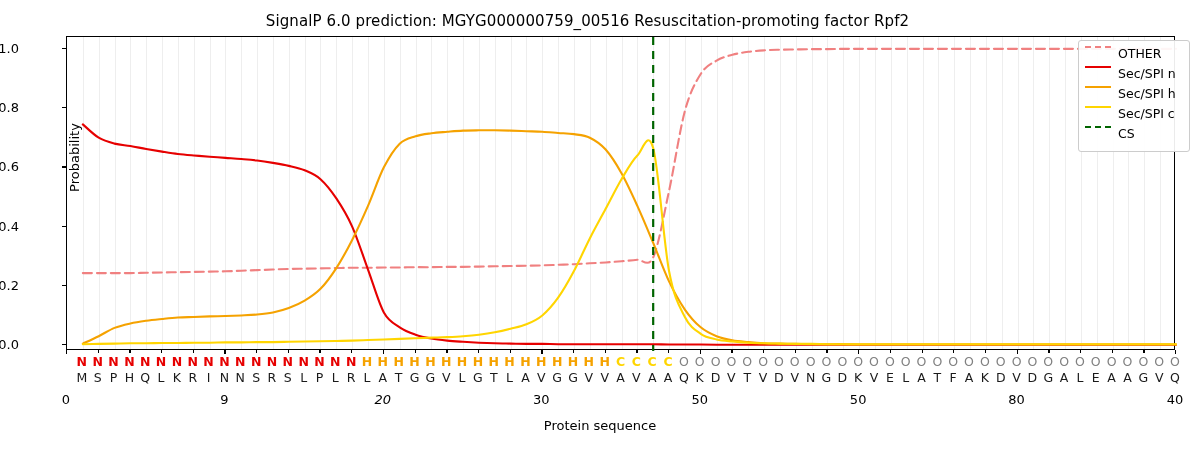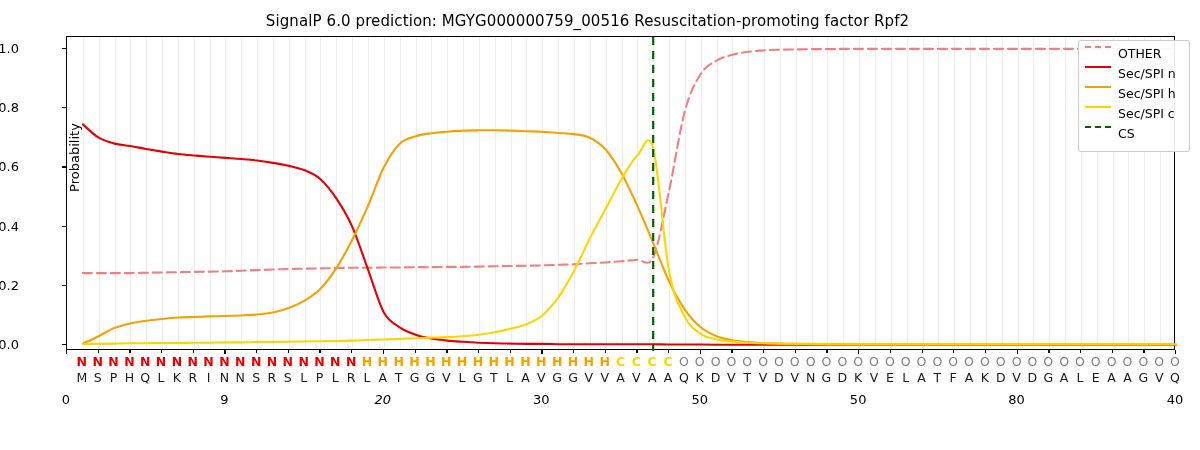--- a/index.html
+++ b/index.html
@@ -192,20 +192,21 @@
       <div class="xtickmark minor" style="left: 984.886px;"></div>
       <div class="xtickmark" style="left: 1016.57px;"></div>
       <div class="xtick" style="left: 1016.57px;">80</div>
       <div class="xtickmark minor" style="left: 1048.26px;"></div>
       <div class="xtickmark minor" style="left: 1079.94px;"></div>
       <div class="xtickmark minor" style="left: 1111.63px;"></div>
       <div class="xtickmark minor" style="left: 1143.31px;"></div>
       <div class="xtickmark" style="left: 1175px;"></div>
       <div class="xtick" style="left: 1175px;">40</div>
     </div>
+  <div class="xlabel">Protein sequence</div>
 
   <div class="seqrow row-region" id="row-region">
       <div class="seqchar" style="left: 81.8429px; color: rgb(230, 0, 0); font-weight: 700;">N</div>
       <div class="seqchar" style="left: 97.6857px; color: rgb(230, 0, 0); font-weight: 700;">N</div>
       <div class="seqchar" style="left: 113.529px; color: rgb(230, 0, 0); font-weight: 700;">N</div>
       <div class="seqchar" style="left: 129.371px; color: rgb(230, 0, 0); font-weight: 700;">N</div>
       <div class="seqchar" style="left: 145.214px; color: rgb(230, 0, 0); font-weight: 700;">N</div>
       <div class="seqchar" style="left: 161.057px; color: rgb(230, 0, 0); font-weight: 700;">N</div>
       <div class="seqchar" style="left: 176.9px; color: rgb(230, 0, 0); font-weight: 700;">N</div>
       <div class="seqchar" style="left: 192.743px; color: rgb(230, 0, 0); font-weight: 700;">N</div>

